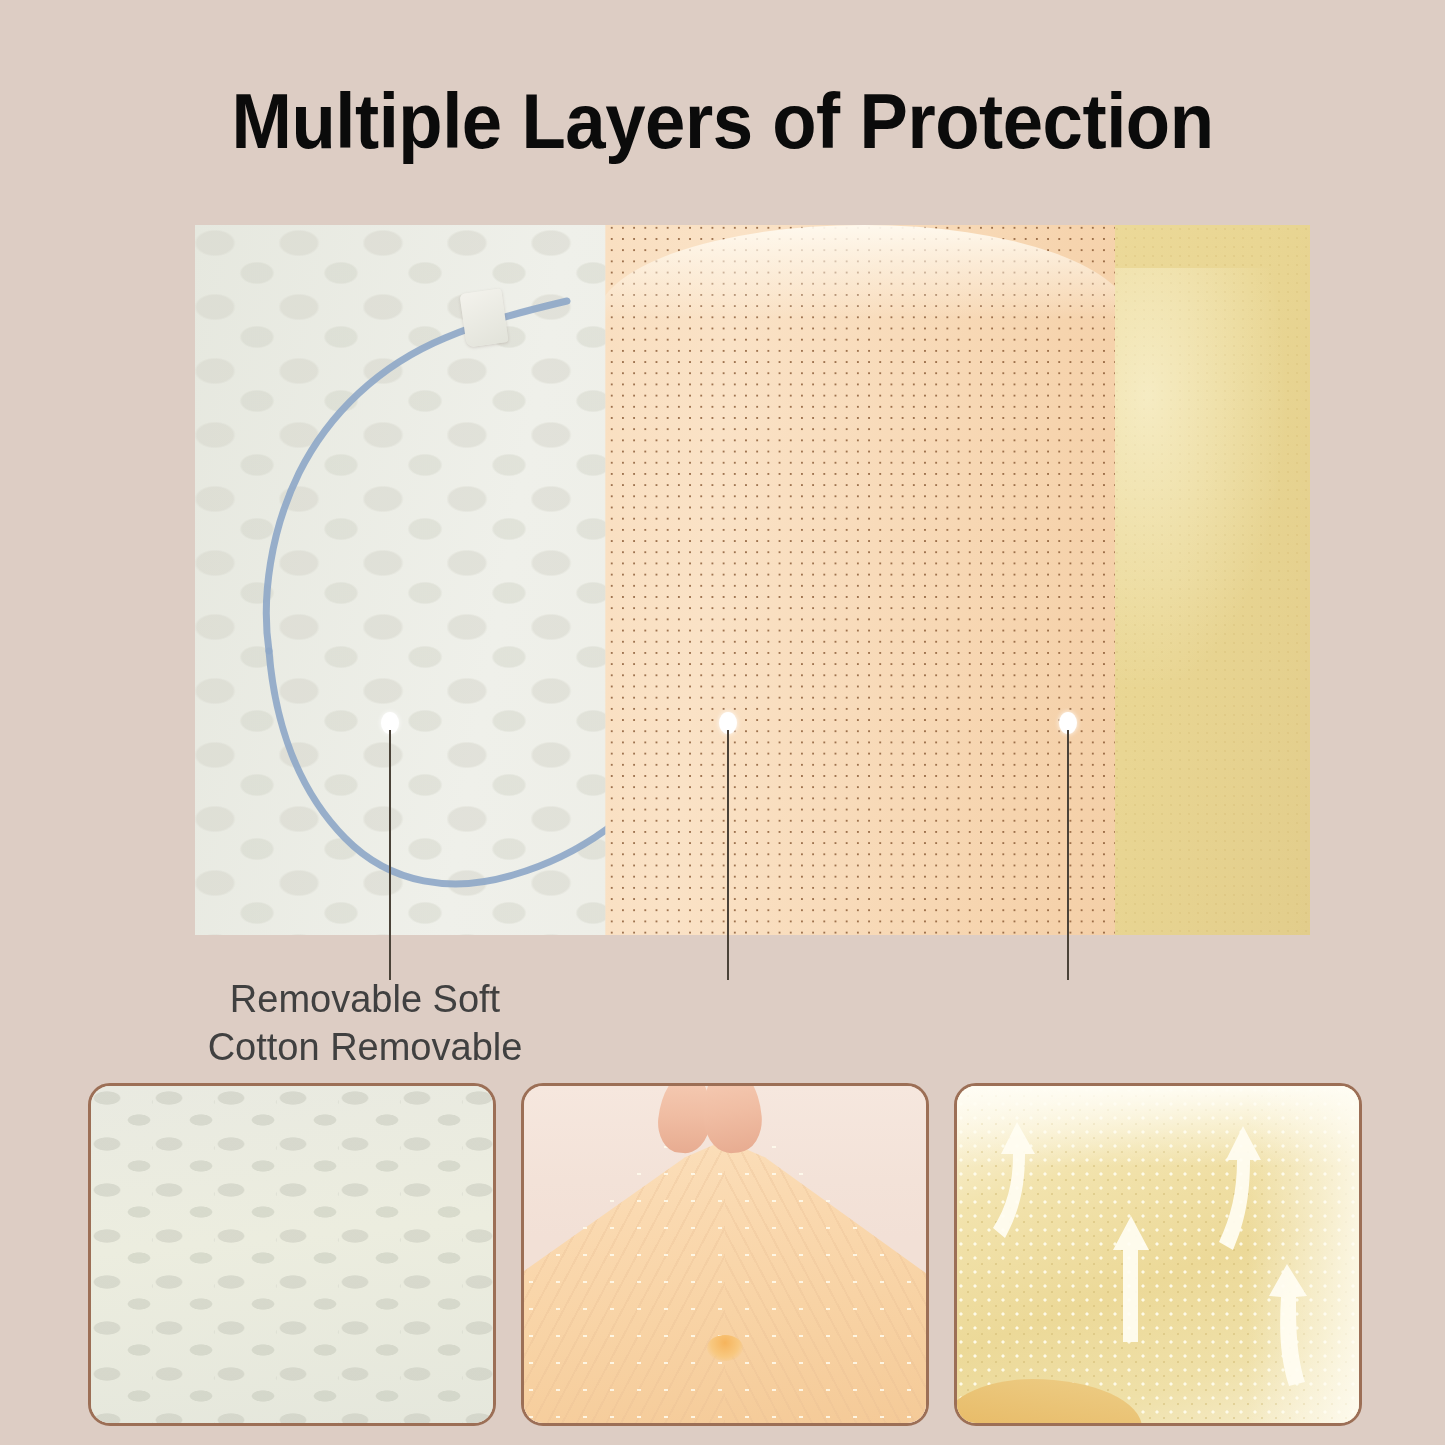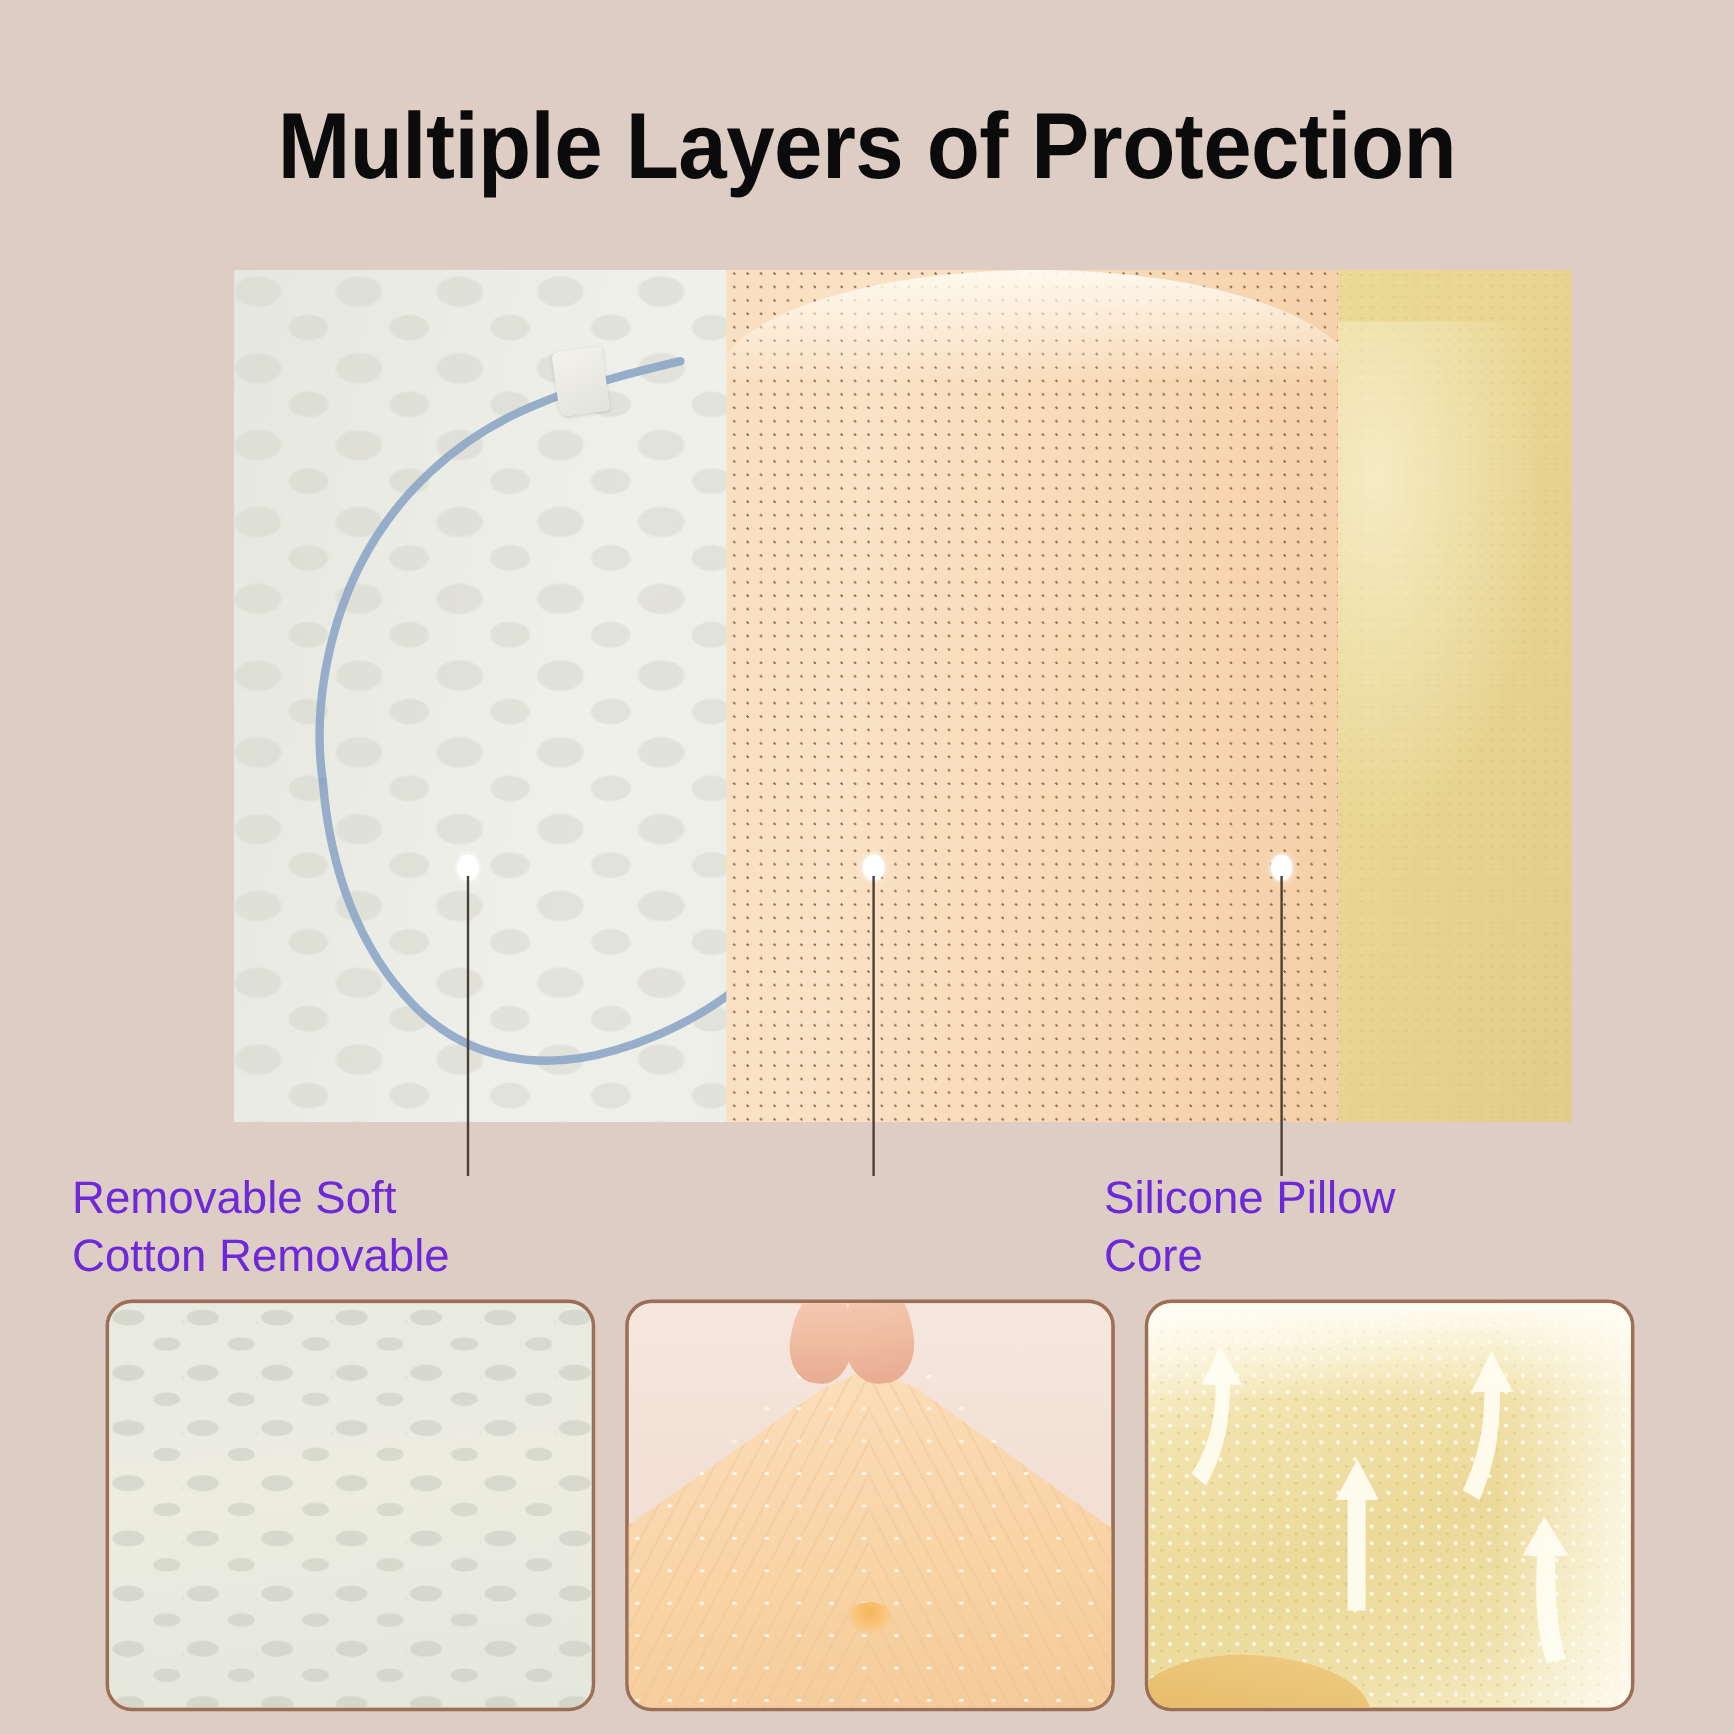--- a/index.html
+++ b/index.html
@@ -115,22 +115,22 @@
   }
   .callout .stem{
     position:absolute;left:-0.75px;top:18px;width:1.5px;
     background:#4a4238;
   }
 
   
   .captions{position:absolute;left:0;right:0;top:975px;height:95px;}
   .caption{
     position:absolute;top:0;
-    text-align:left;
-    color:#6d28d9;
+    text-align:center;
+    color:#404040;
     font-size:38px;
     line-height:48px;
     font-family:"Liberation Sans",sans-serif;
   }
   .cap1{left:60px;width:610px;}
   .cap2{left:490px;width:500px;}
   .cap3{left:920px;width:500px;}
 
   
   .thumbs{position:absolute;left:0;top:1083px;width:1445px;height:345px;}
@@ -267,24 +267,20 @@
     <span class="dot"></span>
     <span class="stem" style="height:250px;"></span>
   </div>
 
   <div class="captions">
     <div class="caption cap1">
       <div>Removable Soft</div>
       <div>Cotton Removable</div>
     </div>
     <div class="caption cap2">
-    </div>
-    <div class="caption cap3">
-      <div>Silicone Pillow</div>
-      <div>Core</div>
     </div>
   </div>
 
   <div class="thumbs">
 
     <div class="thumb t1">
       <div class="fabric-macro"></div>
     </div>
 
     <div class="thumb t2">

